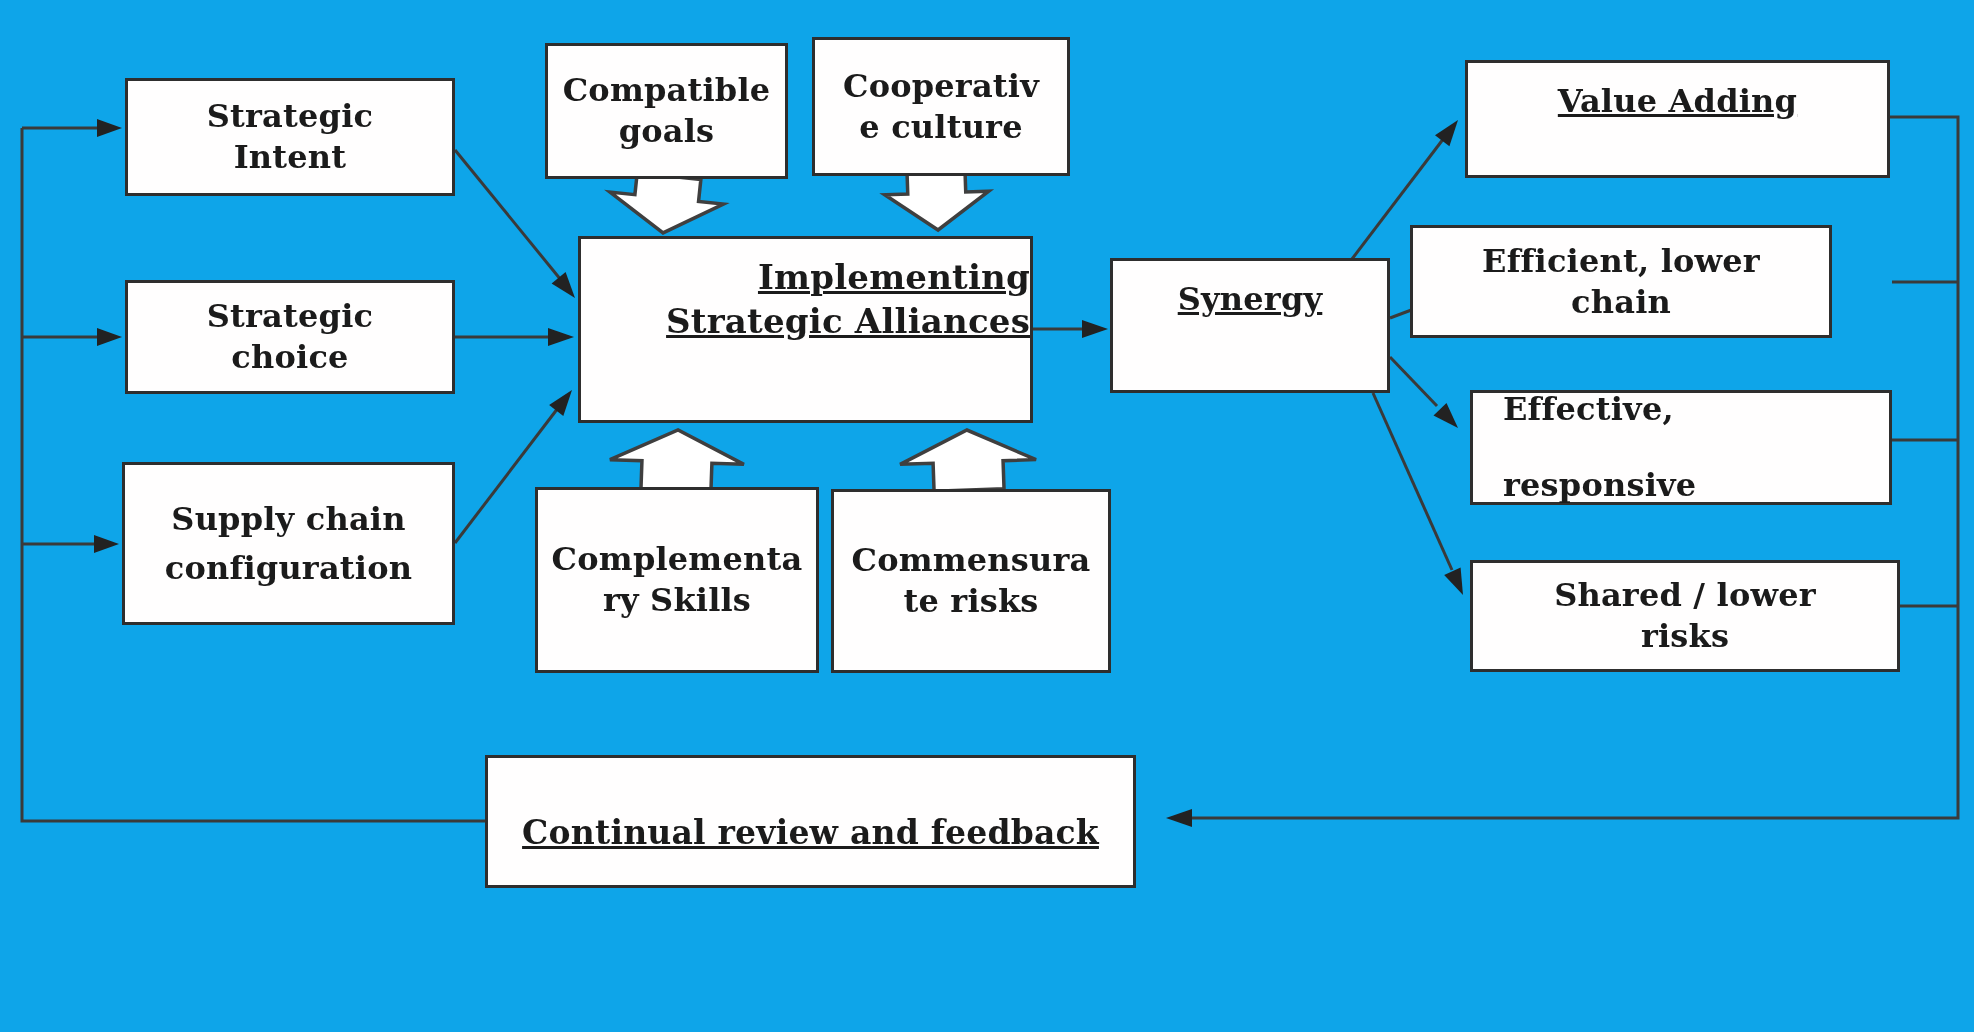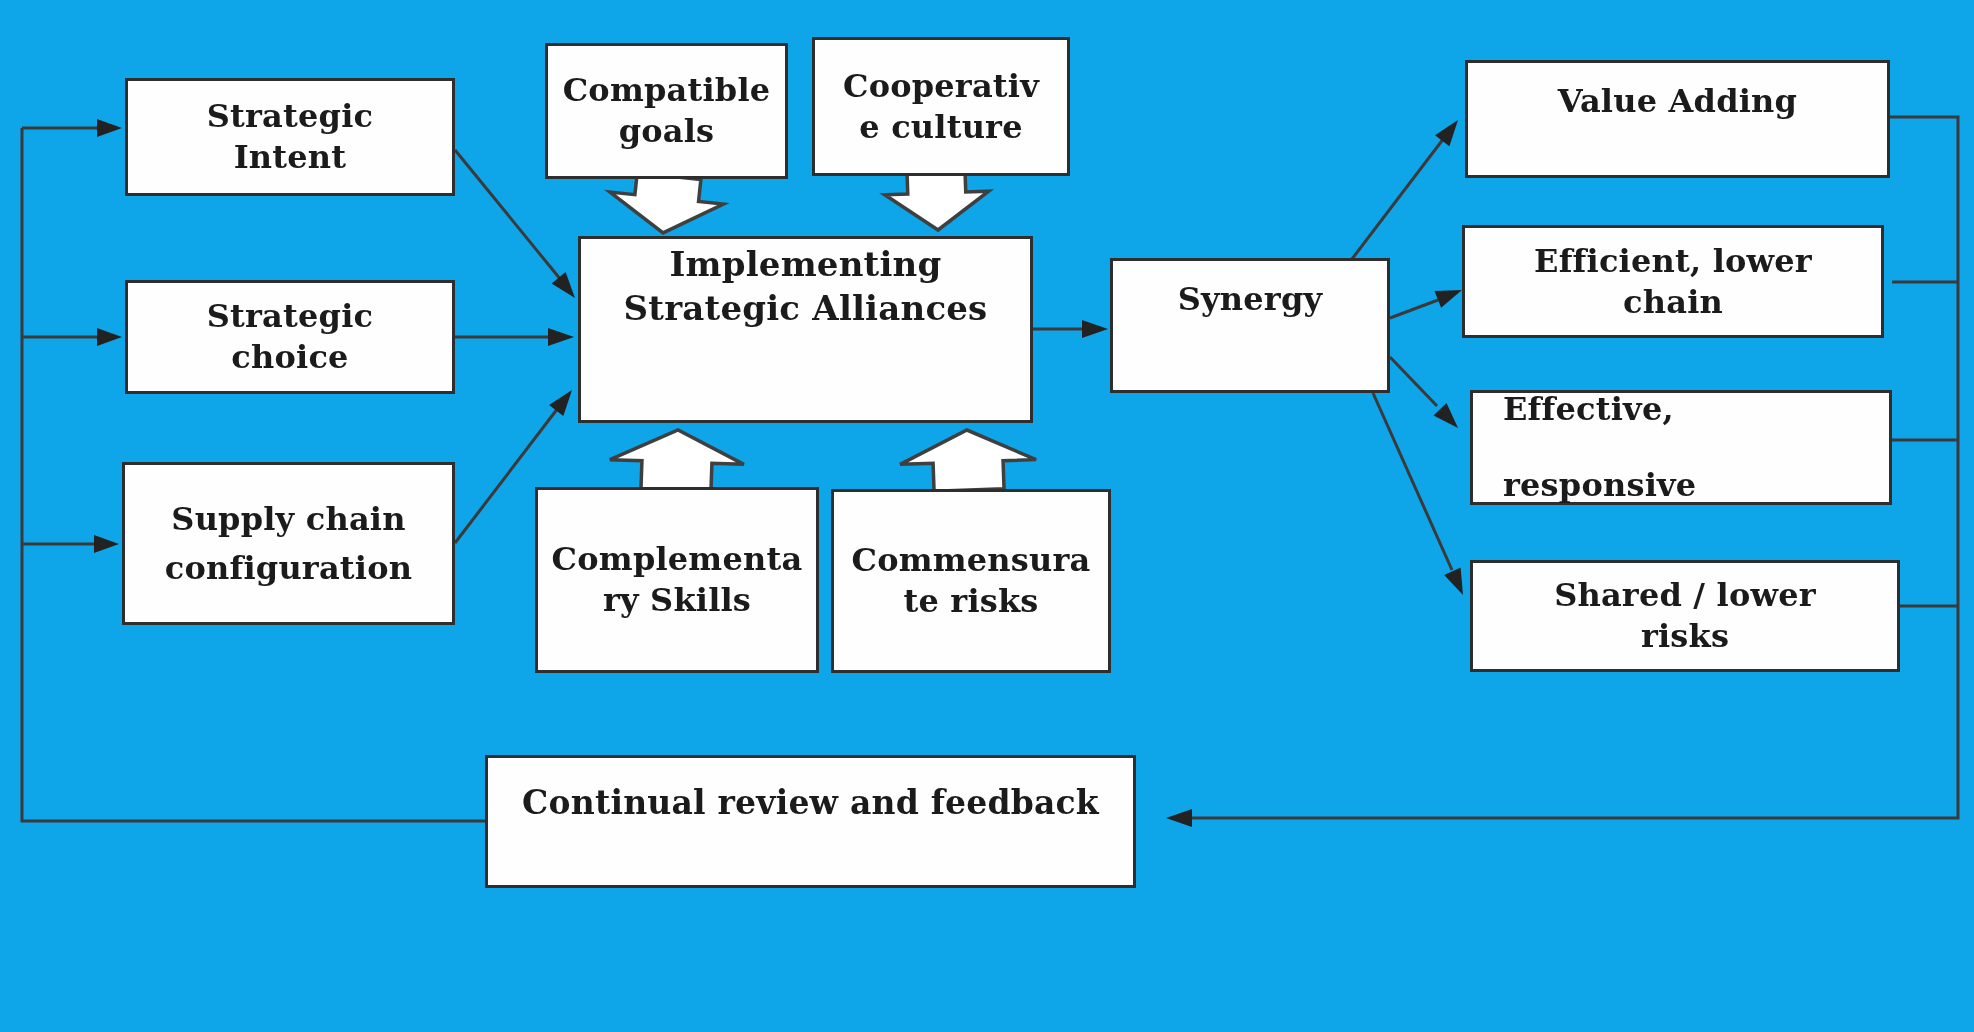--- a/index.html
+++ b/index.html
@@ -17,40 +17,40 @@
     border:3px solid #2e2e2e;
     box-sizing:border-box;
     display:flex;flex-direction:column;
     align-items:center;justify-content:center;
     text-align:center;
     font-weight:700;color:#1b1b1b;
     font-size:32px;line-height:1.28;
     letter-spacing:0.2px;
   }
   .box .ln{display:block;white-space:nowrap;}
-  .v-top{justify-content:flex-start;padding-top:15px;}
+  .v-top{justify-content:flex-start;padding-top:15px;text-decoration:underline;}
   .a-left{align-items:flex-start;text-align:left;padding-left:30px;gap:35px;}
   .fs-34{font-size:34px;}
   .fs-33{font-size:33px;}
 
   
   #n-strategic-intent   {left:125px;top:78px;width:330px;height:118px;}
   #n-strategic-choice   {left:125px;top:280px;width:330px;height:114px;}
   #n-supply-chain       {left:122px;top:462px;width:333px;height:163px;gap:8px;}
   #n-compatible-goals   {left:545px;top:43px;width:243px;height:136px;}
   #n-cooperative-culture{left:812px;top:37px;width:258px;height:139px;}
-  #n-implementing       {left:578px;top:236px;width:455px;height:187px;padding-top:4px;}
+  #n-implementing       {left:578px;top:236px;width:455px;height:187px;padding-top:17px;align-items:flex-end;}
   #n-complementary      {left:535px;top:487px;width:284px;height:186px;}
   #n-commensurate       {left:831px;top:489px;width:280px;height:184px;}
   #n-synergy            {left:1110px;top:258px;width:280px;height:135px;padding-top:18px;}
   #n-value-adding       {left:1465px;top:60px;width:425px;height:118px;padding-top:18px;}
-  #n-efficient          {left:1462px;top:225px;width:422px;height:113px;}
+  #n-efficient          {left:1410px;top:225px;width:422px;height:113px;}
   #n-effective          {left:1470px;top:390px;width:422px;height:115px;}
   #n-shared             {left:1470px;top:560px;width:430px;height:112px;}
-  #n-feedback           {left:485px;top:755px;width:651px;height:133px;padding-top:24px;}
+  #n-feedback           {left:485px;top:755px;width:651px;height:133px;padding-top:24px;justify-content:center;}
 
   .edge{stroke:#3a3a3a;stroke-width:3;fill:none;}
   .head{fill:#222222;stroke:none;}
   .block-arrow{fill:#ffffff;stroke:#3f3f3f;stroke-width:3.5;stroke-linejoin:miter;}
 </style>
 </head>
 <body>
 
 <div id="canvas">
 

